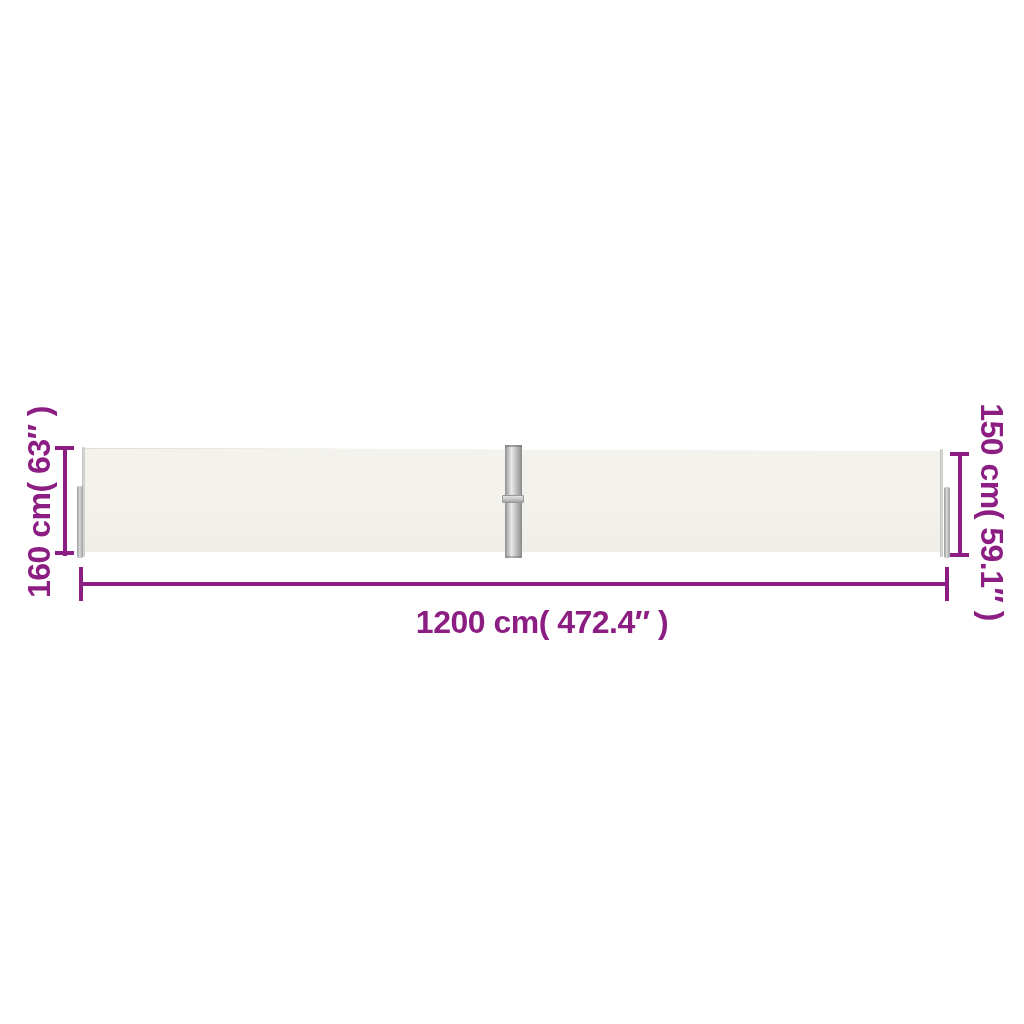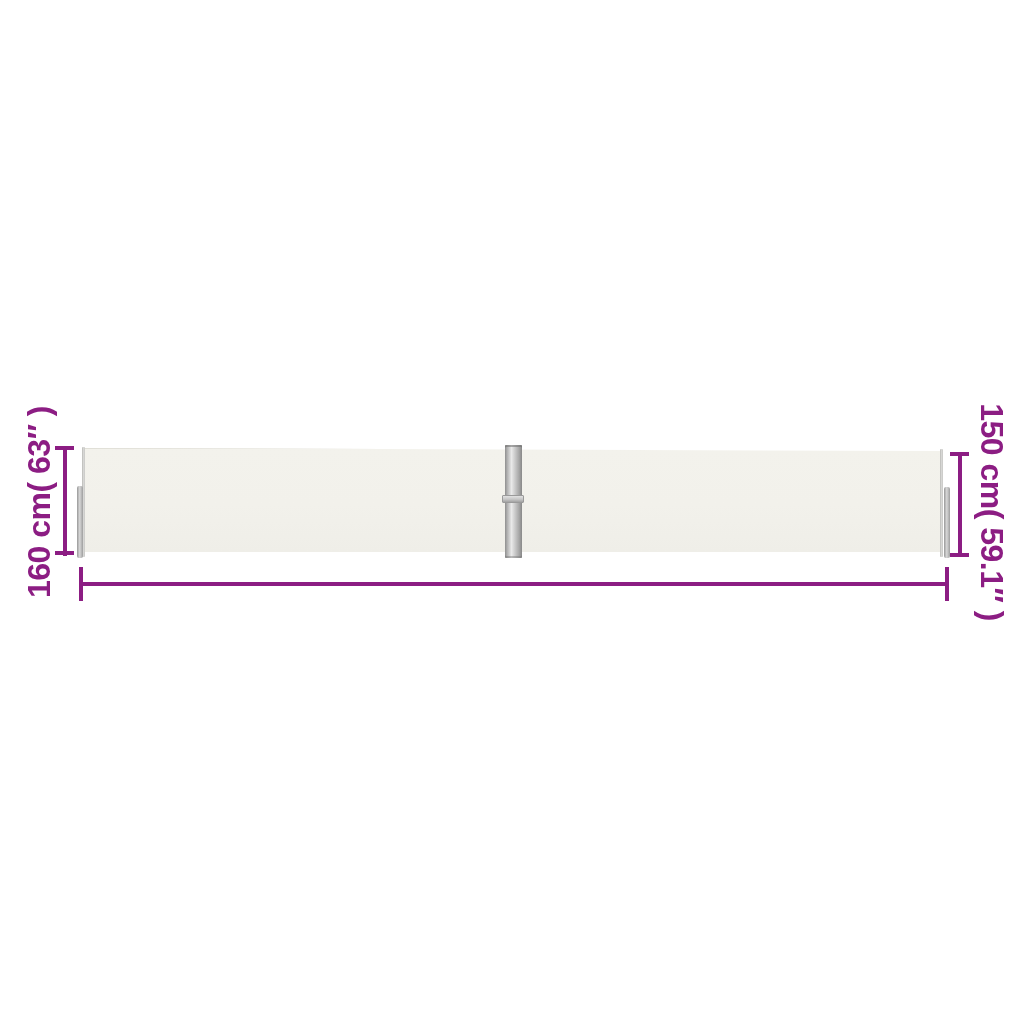--- a/index.html
+++ b/index.html
@@ -112,14 +112,15 @@
   <div class="dim-label rot-ccw left-label">160 cm( 63″ )</div>
 
   <div class="dim v-line-right"></div>
   <div class="dim cap-right-top"></div>
   <div class="dim cap-right-bot"></div>
   <div class="dim-label rot-cw right-label">150 cm( 59.1″ )</div>
 
   <div class="dim h-line"></div>
   <div class="dim cap-bot-l"></div>
   <div class="dim cap-bot-r"></div>
+  <div class="dim-label bottom-label">1200 cm( 472.4″ )</div>
 
 </div>
 
 </body></html>

